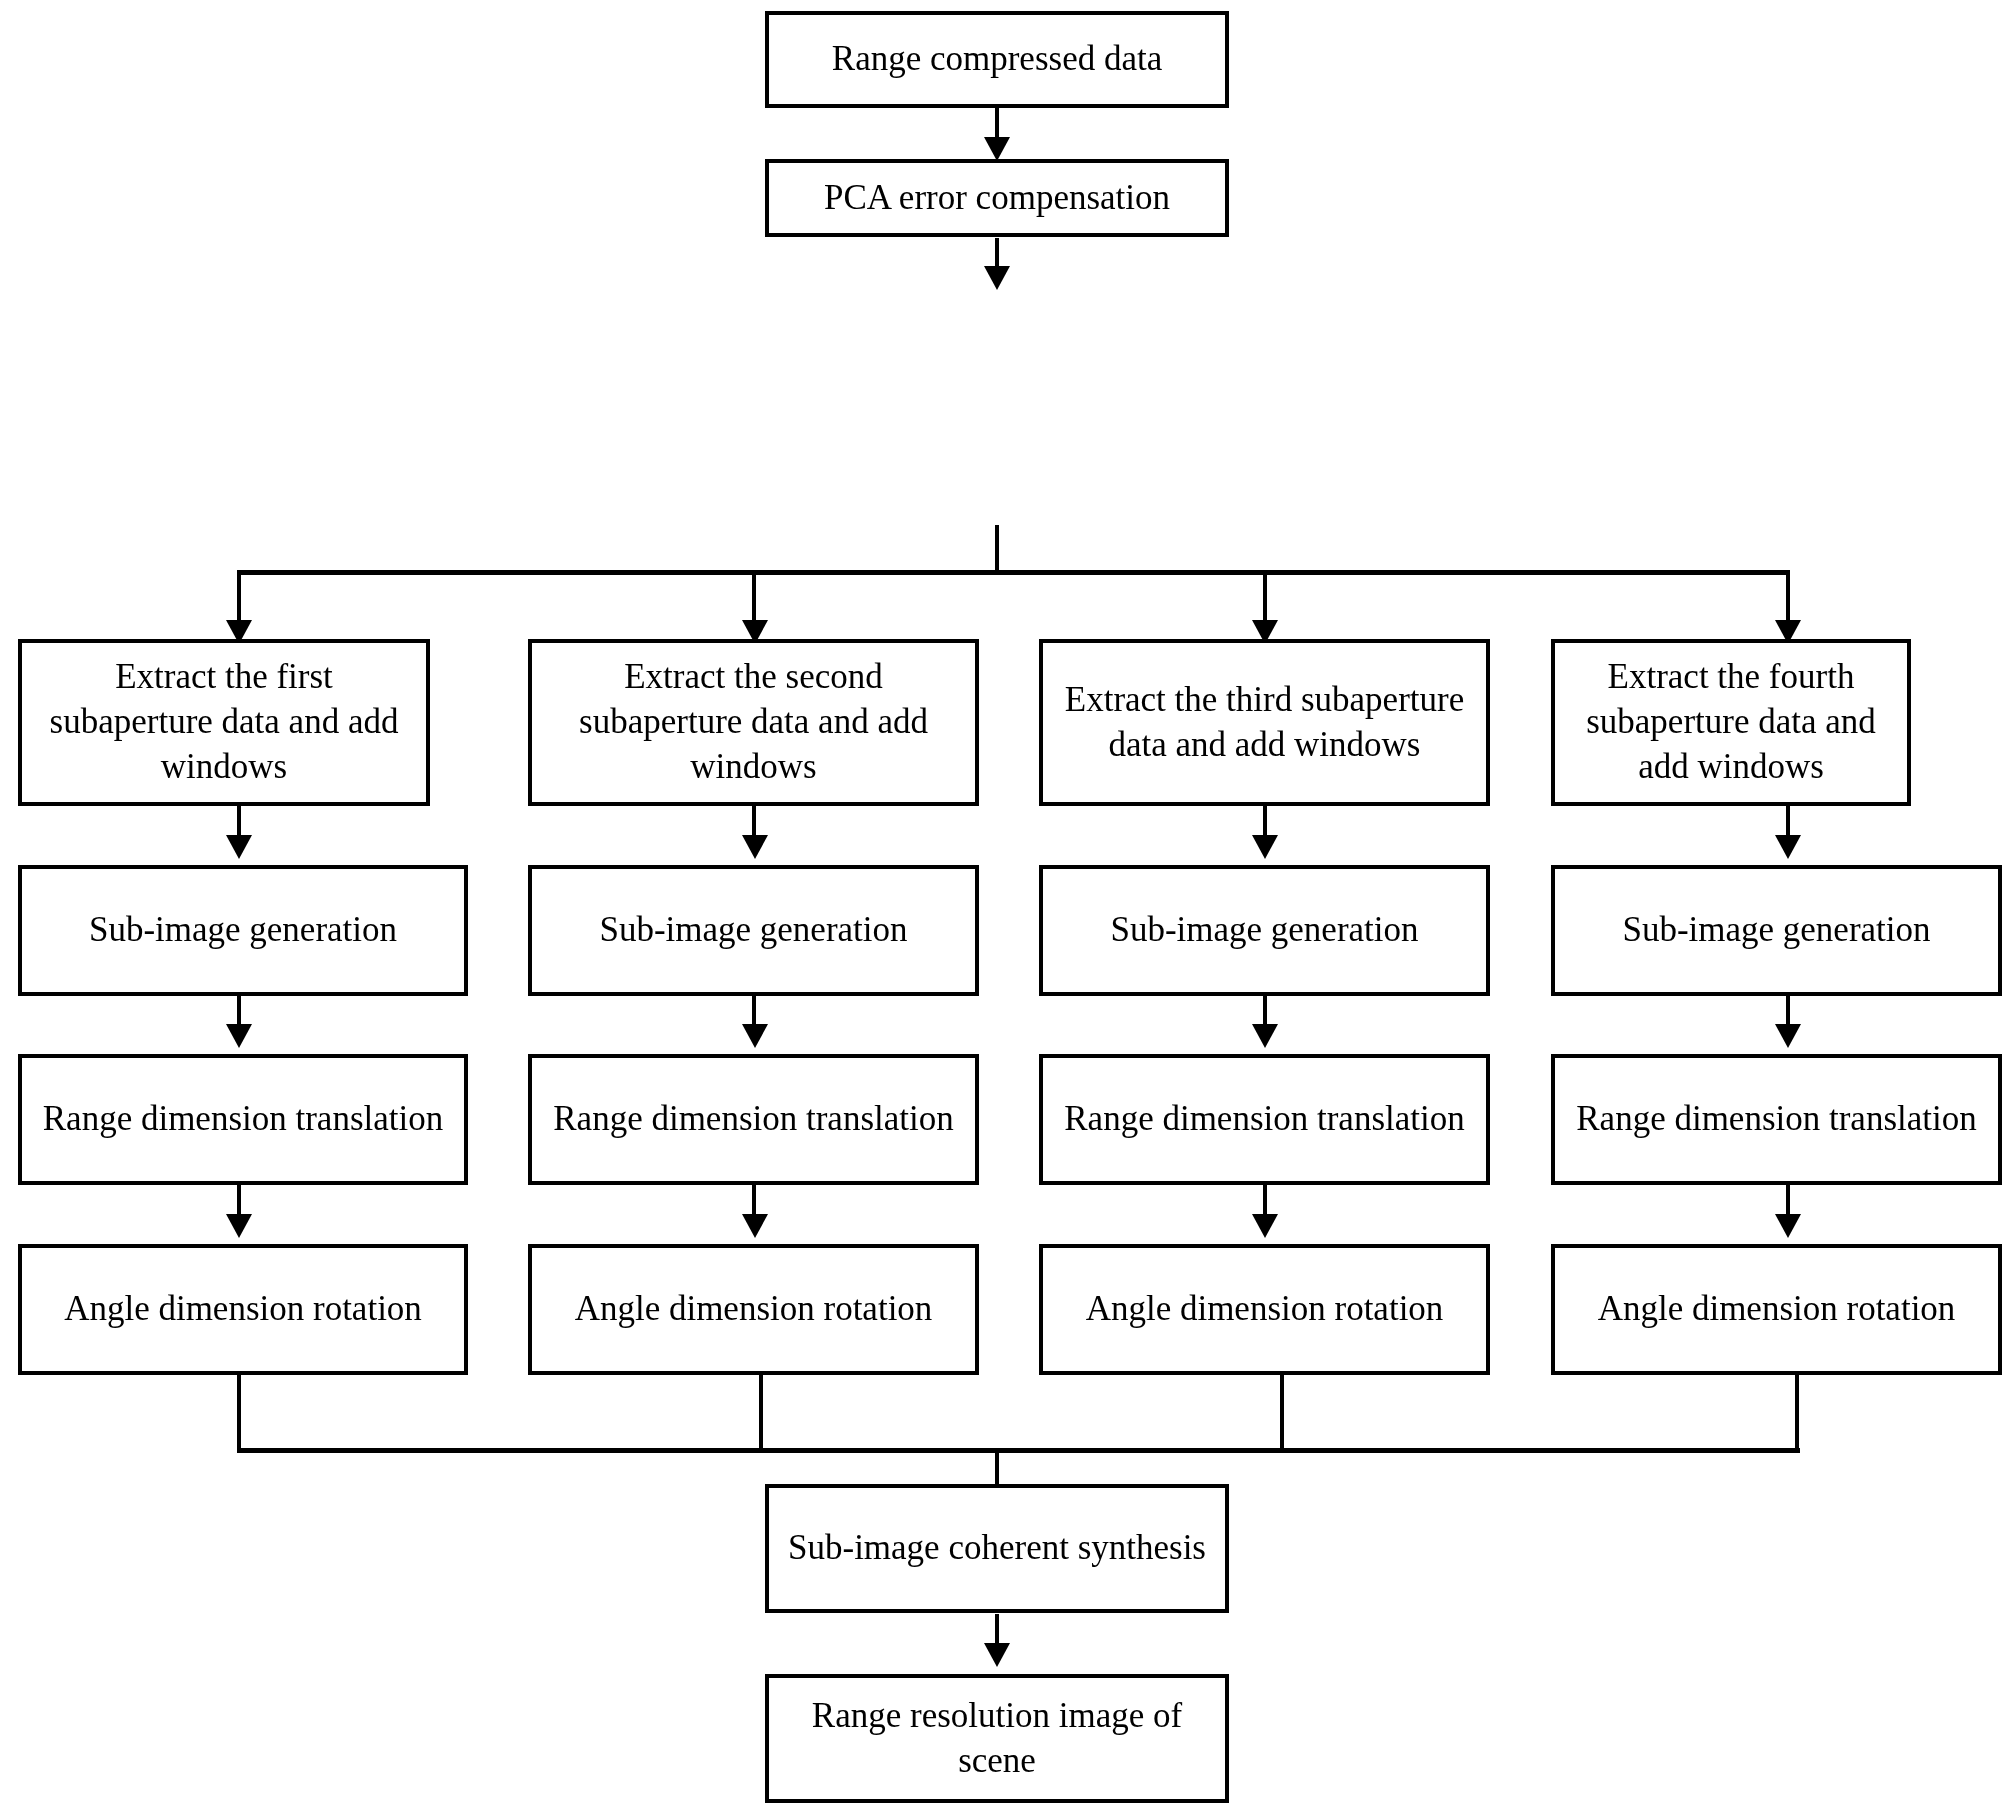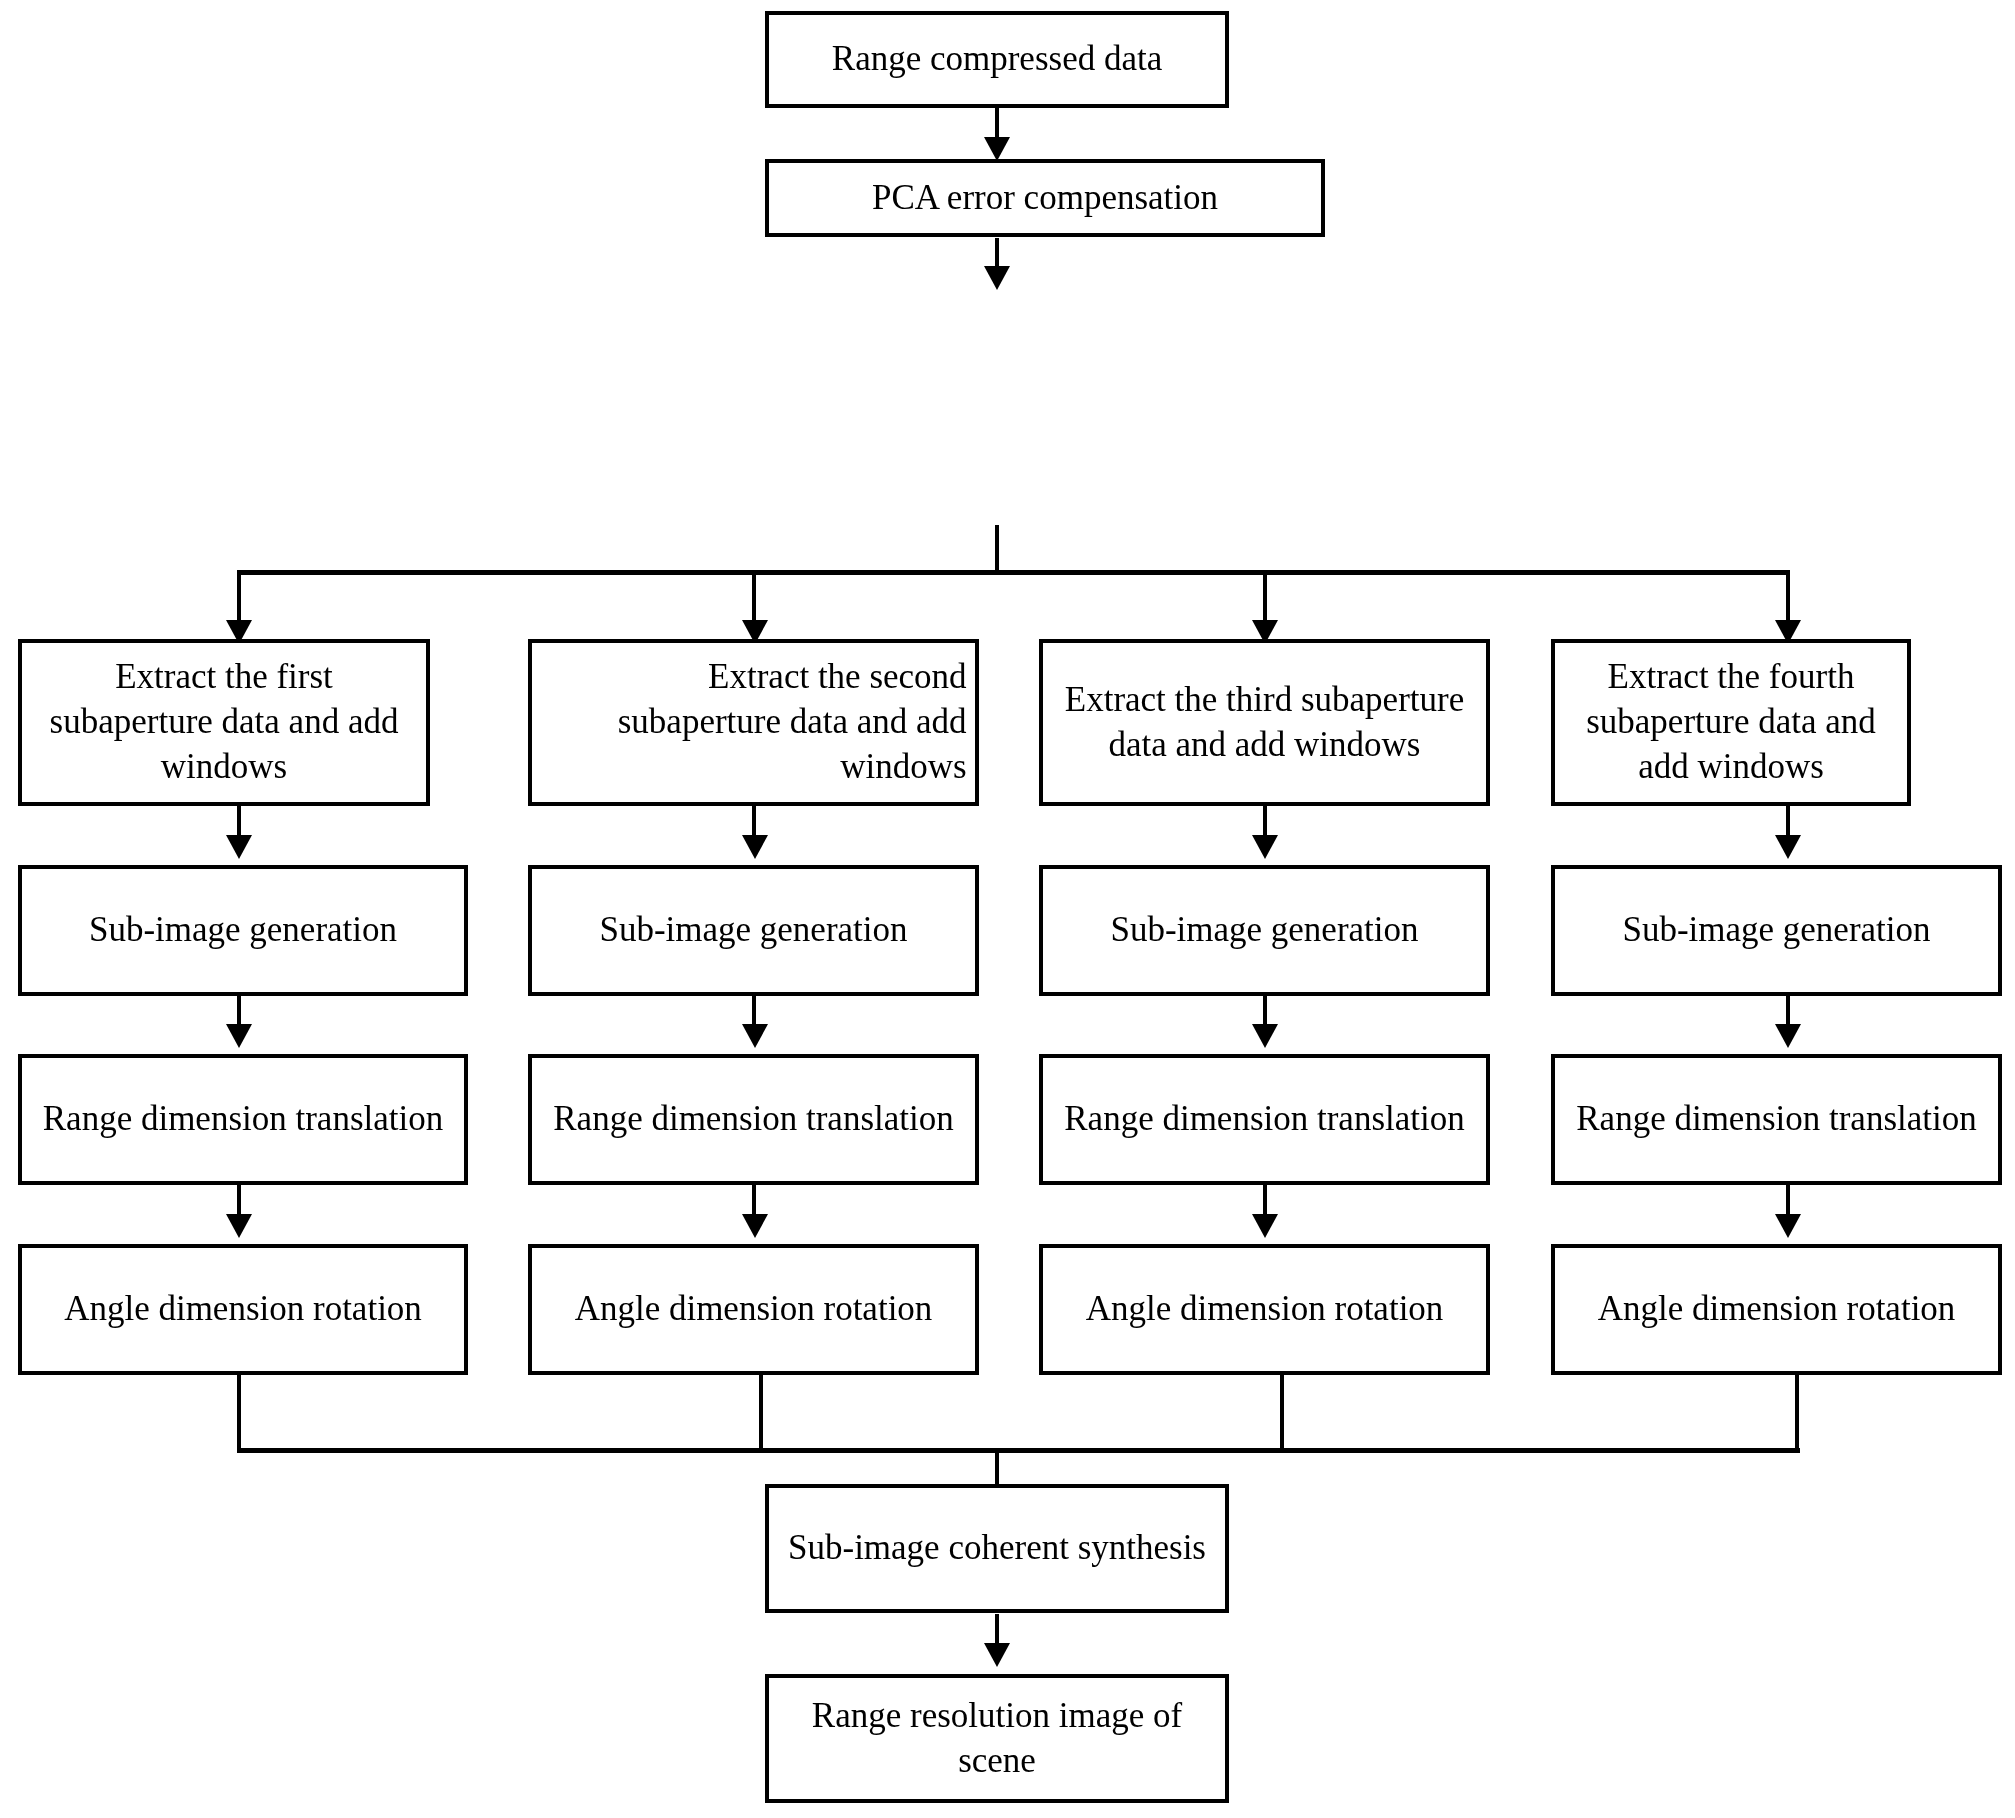--- a/index.html
+++ b/index.html
@@ -58,21 +58,21 @@
 
 <div id="canvas">
 
   <div class="node" style="left:765px; top:10.8px; width:464px; height:97px;">
     <span class="lbl">Range compressed data</span>
   </div>
 
   <div class="vline" style="left:995px; top:108px; height:37px;"></div>
   <div class="arrow" style="left:984px; top:137px;"></div>
 
-  <div class="node" style="left:765px; top:159px; width:560px; height:78px;">
+  <div class="node" style="left:765px; top:159px; width:464px; height:78px;">
     <span class="lbl">PCA error compensation</span>
   </div>
 
   <div class="vline" style="left:995px; top:238px; height:37px;"></div>
   <div class="arrow" style="left:984px; top:266px;"></div>
 
 
   <div class="vline" style="left:995px; top:525px; height:49px;"></div>
   <div class="hline" style="left:237px; top:570px; width:1553px;"></div>
 
@@ -103,21 +103,21 @@
   <div class="node" style="left:18px; top:1054px; width:450px; height:131px;">
     <span class="lbl">Range dimension translation</span>
   </div>
   <div class="vline" style="left:237px; top:1185px; height:37px;"></div>
   <div class="arrow" style="left:226px; top:1214px;"></div>
 
   <div class="node" style="left:18px; top:1244px; width:450px; height:131px;">
     <span class="lbl">Angle dimension rotation</span>
   </div>
 
-  <div class="node" style="left:528px; top:639px; width:451px; height:167px;text-align:right;">
+  <div class="node" style="left:528px; top:639px; width:451px; height:167px;">
     <span class="lbl">Extract the second subaperture data and add windows</span>
   </div>
   <div class="vline" style="left:752px; top:806px; height:37px;"></div>
   <div class="arrow" style="left:742px; top:835px;"></div>
 
   <div class="node" style="left:528px; top:865px; width:451px; height:131px;">
     <span class="lbl">Sub-image generation</span>
   </div>
   <div class="vline" style="left:752px; top:995px; height:37px;"></div>
   <div class="arrow" style="left:742px; top:1024px;"></div>

